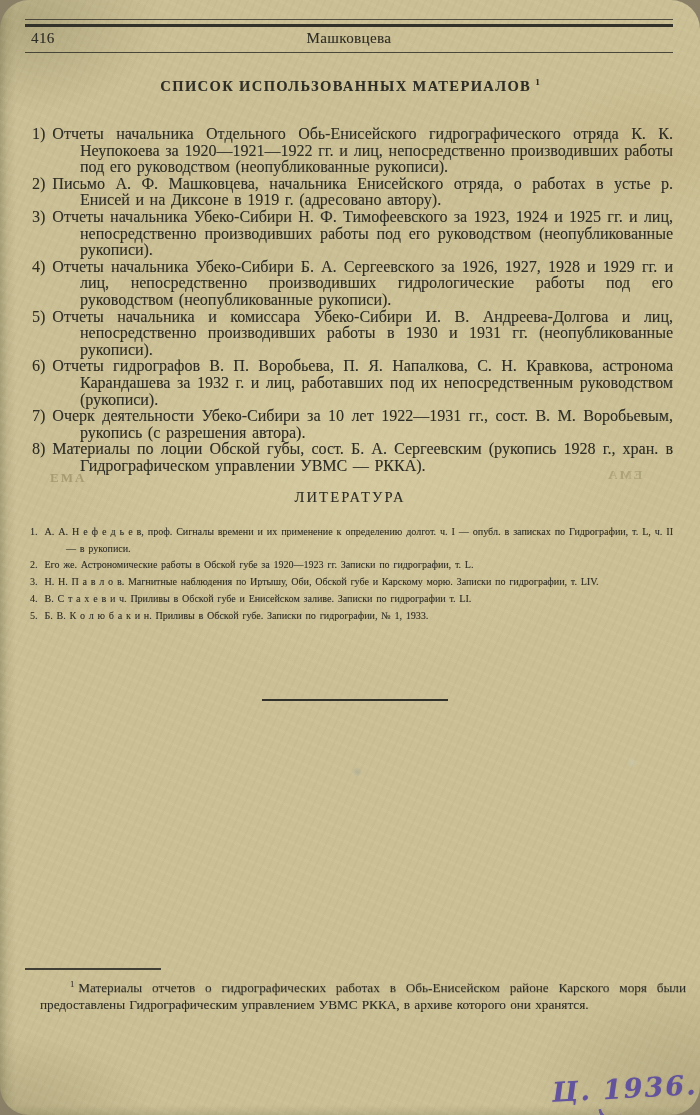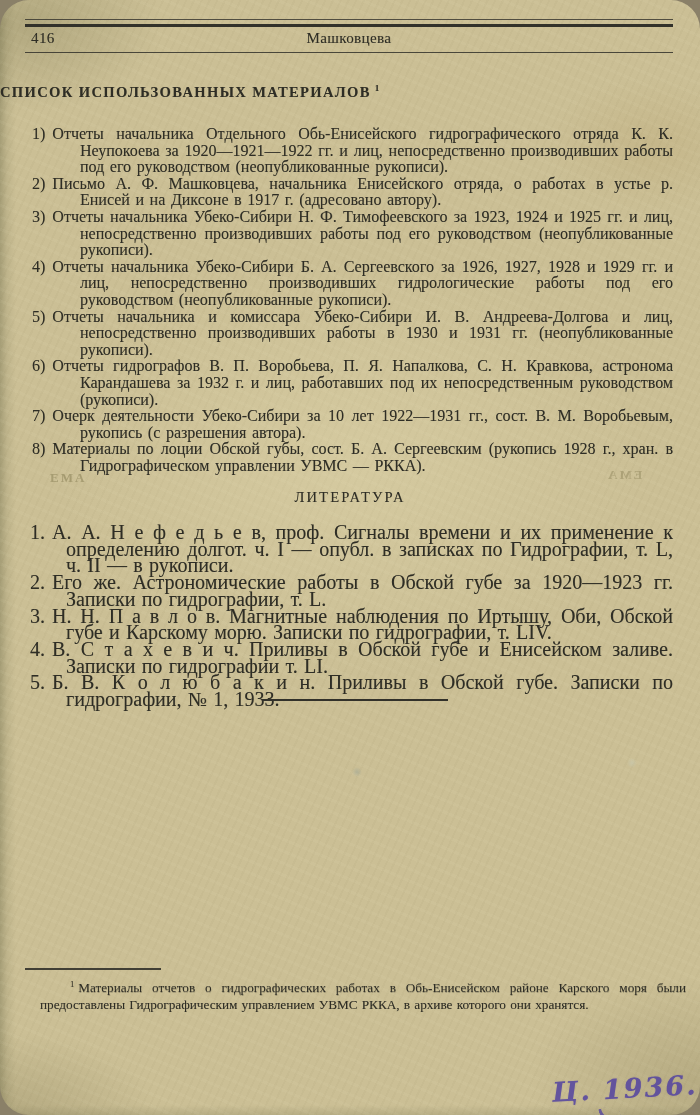--- a/index.html
+++ b/index.html
@@ -38,42 +38,42 @@
     position: absolute; left: 25px; right: 27px; top: 30px; height: 20px;
     display: grid; grid-template-columns: 1fr auto 1fr; align-items: baseline;
     font-size: 15px; letter-spacing: .4px;
   }
   .header-row .pg  { justify-self: start; padding-left: 6px; }
   .header-row .run { justify-self: center; }
 
   .doc-text { text-shadow: 0.3px 0.3px 0 rgba(46,45,37,0.30); }
 
   .section-title {
-    position: absolute; left: 0; right: 0; top: 83px;
-    font-weight: bold; font-size: 14.5px; letter-spacing: 1.4px;
+    position: absolute; left: 0; right: 0; top: 77px;
+    text-align: center; font-weight: bold; font-size: 14.5px; letter-spacing: 1.4px;
   }
   .section-title sup { font-size: 9px; letter-spacing: 0; margin-left: 4px; }
 
   .materials-list {
     position: absolute; left: 32px; width: 641px; top: 126px;
     font-size: 16px; line-height: 16.6px;
   }
   .mat-item {
     text-align: justify; padding-left: 48px; text-indent: -48px; word-spacing: 1.6px;
   }
   .mat-item .num { margin-right: 7px; }
 
   .lit-title {
     position: absolute; left: 0; right: 0; top: 489px;
     text-align: center; font-weight: normal; font-size: 14.5px; letter-spacing: 2.2px;
   }
 
   .literature-list {
     position: absolute; left: 30px; width: 643px; top: 524px;
-    font-size: 20px; line-height: 16.7px;
+    font-size: 10px; line-height: 16.7px;
   }
   .lit-item {
     text-align: justify; padding-left: 36px; text-indent: -36px; word-spacing: 1.3px;
   }
   .lit-item .num { margin-right: 7px; }
 
   .end-divider {
     position: absolute; top: 699px; left: 262px; width: 186px; height: 2px;
     background: #32312a;
   }
@@ -128,21 +128,21 @@
   </div>
 
   <div class="rule rule-under-hdr"></div>
 
   <div class="section-title doc-text">
     <span>СПИСОК ИСПОЛЬЗОВАННЫХ МАТЕРИАЛОВ</span><sup>1</sup>
   </div>
 
   <div class="materials-list doc-text">
     <div class="mat-item"><span class="num">1)</span><span>Отчеты начальника Отдельного Обь-Енисейского гидрографического отряда К. К. Неупокоева за 1920—1921—1922 гг. и лиц, непосредственно производивших работы под его руководством (неопубликованные рукописи).</span></div>
-    <div class="mat-item"><span class="num">2)</span><span>Письмо А. Ф. Машковцева, начальника Енисейского отряда, о работах в устье р. Енисей и на Диксоне в 1917 г. (адресовано автору).</span></div>
+    <div class="mat-item"><span class="num">2)</span><span>Письмо А. Ф. Машковцева, начальника Енисейского отряда, о работах в устье р. Енисей и на Диксоне в 1919 г. (адресовано автору).</span></div>
     <div class="mat-item"><span class="num">3)</span><span>Отчеты начальника Убеко-Сибири Н. Ф. Тимофеевского за 1923, 1924 и 1925 гг. и лиц, непосредственно производивших работы под его руководством (неопубликованные рукописи).</span></div>
     <div class="mat-item"><span class="num">4)</span><span>Отчеты начальника Убеко-Сибири Б. А. Сергеевского за 1926, 1927, 1928 и 1929 гг. и лиц, непосредственно производивших гидрологические работы под его руководством (неопубликованные рукописи).</span></div>
     <div class="mat-item"><span class="num">5)</span><span>Отчеты начальника и комиссара Убеко-Сибири И. В. Андреева-Долгова и лиц, непосредственно производивших работы в 1930 и 1931 гг. (неопубликованные рукописи).</span></div>
     <div class="mat-item"><span class="num">6)</span><span>Отчеты гидрографов В. П. Воробьева, П. Я. Напалкова, С. Н. Кравкова, астронома Карандашева за 1932 г. и лиц, работавших под их непосредственным руководством (рукописи).</span></div>
     <div class="mat-item"><span class="num">7)</span><span>Очерк деятельности Убеко-Сибири за 10 лет 1922—1931 гг., сост. В. М. Воробьевым, рукопись (с разрешения автора).</span></div>
     <div class="mat-item"><span class="num">8)</span><span>Материалы по лоции Обской губы, сост. Б. А. Сергеевским (рукопись 1928 г., хран. в Гидрографическом управлении УВМС — РККА).</span></div>
   </div>
 
   <div class="ghost ghost-left">ЕМА</div>
   <div class="ghost ghost-right">ЕМА</div>

